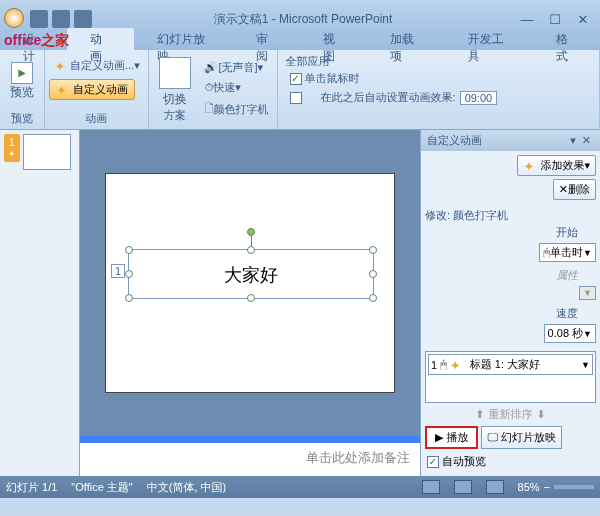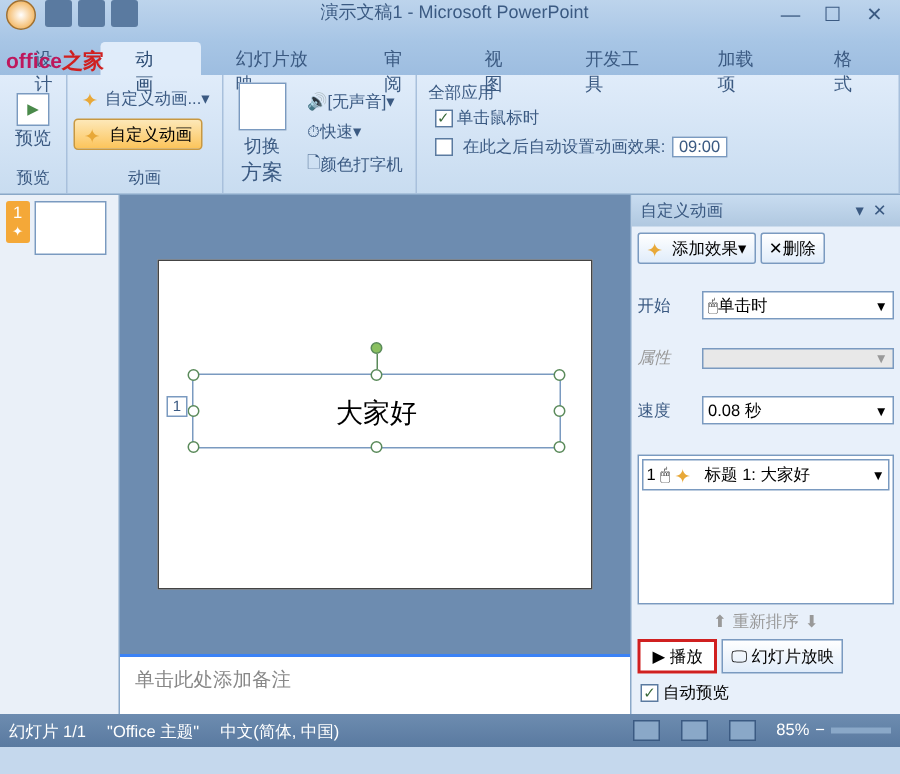--- a/index.html
+++ b/index.html
@@ -1,18 +1,18 @@
 <!DOCTYPE html>
 <html><head>
 <meta charset="utf-8">
 <style>
 * { margin: 0; padding: 0; box-sizing: border-box; font-family: "Microsoft YaHei", SimSun, sans-serif; }
 body { width: 600px; height: 516px; background: #c5d8ed; overflow: hidden; font-size: 12px; position: relative; }
 
-.titlebar { height: 28px; background: linear-gradient(#bdd4ec, #a7c5e5); display: flex; align-items: flex-start; padding: 0 4px; color: #3b5a82; }
+.titlebar { height: 28px; background: linear-gradient(#bdd4ec, #a7c5e5); display: flex; align-items: flex-end; padding: 0 4px; color: #3b5a82; }
 .titlebar .office-btn { width: 20px; height: 20px; border-radius: 50%; background: radial-gradient(#fff, #f0a030); border: 1px solid #a07030; margin-right: 4px; }
 .titlebar .qat-icon { width: 18px; height: 18px; margin: 0 2px; background: #5a7aa0; border-radius: 2px; }
 .titlebar .title { flex: 1; text-align: center; font-size: 12px; }
 .titlebar .win-btn { width: 26px; height: 18px; margin-left: 2px; display: flex; align-items: center; justify-content: center; color: #3b5a82; font-size: 13px; }
 
 .tabs { height: 22px; display: flex; background: linear-gradient(#a7c5e5, #9dbde0); color: #3b5a82; font-size: 12px; }
 .tab { padding: 3px 23px; cursor: pointer; }
 .tab.active { background: #e0ecfa; border-radius: 3px 3px 0 0; color: #2a4a72; }
 
 .ribbon { height: 80px; background: linear-gradient(#e0ecfa, #c8dcf0); display: flex; border-bottom: 1px solid #8aa8c8; }
@@ -44,28 +44,28 @@
 .textbox .handle { position: absolute; width: 8px; height: 8px; border: 1px solid #5a8a5a; border-radius: 50%; background: #fff; }
 .textbox .h-tl { left: -4px; top: -4px; } .textbox .h-t { left: 50%; top: -4px; margin-left: -4px; }
 .textbox .h-tr { right: -4px; top: -4px; } .textbox .h-l { left: -4px; top: 50%; margin-top: -4px; }
 .textbox .h-r { right: -4px; top: 50%; margin-top: -4px; } .textbox .h-bl { left: -4px; bottom: -4px; }
 .textbox .h-b { left: 50%; bottom: -4px; margin-left: -4px; } .textbox .h-br { right: -4px; bottom: -4px; }
 .textbox .rot { position: absolute; left: 50%; top: -22px; margin-left: -4px; width: 8px; height: 8px; border-radius: 50%; background: #8ac060; border: 1px solid #5a8a5a; }
 .textbox .rot-line { position: absolute; left: 50%; top: -14px; width: 1px; height: 10px; background: #5a8a5a; }
 .textbox .anim-tag { position: absolute; left: -18px; top: 14px; width: 14px; height: 14px; background: #fff; border: 1px solid #7a9ac0; font-size: 10px; text-align: center; line-height: 14px; color: #3b5a82; }
 .textbox-text { text-align: center; line-height: 50px; font-size: 18px; font-family: SimSun; }
 
-.notes-area { height: 40px; background: #fff; border-top: 2px solid #3b82f6; padding: 6px 10px; color: #888; font-size: 13px; }
+.notes-area { height: 40px; background: #fff; border-top: 7px solid #3b82f6; padding: 6px 10px; color: #888; font-size: 13px; text-align: right; }
 
 .task-pane { width: 180px; background: #e8f0fa; border-left: 1px solid #8aa8c8; display: flex; flex-direction: column; }
 .task-title { background: linear-gradient(#c8dcf0, #b0c8e0); padding: 3px 6px; display: flex; align-items: center; color: #3b5a82; font-size: 11px; }
 .task-title .spacer { flex: 1; }
 .task-title .arrow { padding: 0 3px; }
 .task-body { padding: 4px; flex: 1; display: flex; flex-direction: column; }
-.task-row { display: flex; align-items: center; margin-bottom: 18px; gap: 3px; }
+.task-row { display: flex; align-items: flex-end; margin-bottom: 6px; gap: 3px; flex-direction: column; }
 .task-btn { border: 1px solid #7a9ac0; background: linear-gradient(#fff, #e0ecfa); padding: 2px 5px; font-size: 11px; border-radius: 2px; display: flex; align-items: center; }
 .task-label { width: 40px; font-size: 11px; color: #3b5a82; }
 .task-label.disabled { color: #999; font-style: italic; }
 .task-select { flex: 1; border: 1px solid #7a9ac0; background: #fff; padding: 1px 3px; font-size: 11px; display: flex; align-items: center; }
 .task-select .sel-arrow { margin-left: auto; font-size: 9px; }
 .task-select.disabled { background: #e8e8e8; color: #999; }
 .effect-list { flex: 1; border: 1px solid #7a9ac0; background: #fff; margin: 2px 0; }
 .effect-item { border: 1px solid #7a9ac0; margin: 2px; padding: 2px; display: flex; align-items: center; font-size: 11px; gap: 3px; }
 .reorder { text-align: center; font-size: 11px; color: #999; padding: 2px; display: flex; align-items: center; justify-content: center; gap: 4px; }
 .play-row { display: flex; gap: 3px; padding: 2px 0; }
@@ -102,22 +102,22 @@
   <div class="win-btn">☐</div>
   <div class="win-btn">✕</div>
 </div>
 
 <div class="tabs">
   <div class="tab">设计</div>
   <div class="tab active">动画</div>
   <div class="tab">幻灯片放映</div>
   <div class="tab">审阅</div>
   <div class="tab">视图</div>
+  <div class="tab">加载项</div>
   <div class="tab">开发工具</div>
-  <div class="tab">加载项</div>
   <div class="tab">格式</div>
 </div>
 
 <div class="ribbon">
   <div class="ribbon-group">
     <div class="group-content">
       <div class="big-btn">
         <div class="play-icon"></div>
         <span>预览</span>
       </div>
@@ -135,39 +135,39 @@
         <span>自定义动画</span>
       </div>
     </div>
     <div class="group-label">动画</div>
   </div>
   <div class="ribbon-group">
     <div class="group-content">
       <div class="big-btn">
         <div class="icon-box"></div>
         <span>切换</span>
-        <span style="font-size:14px;">方案</span>
+        <span style="font-size:11px;">方案</span>
       </div>
       <div style="display:flex;flex-direction:column;gap:1px;padding-left:4px;">
         <div class="small-btn">🔊 <span>[无声音]</span> ▾</div>
         <div class="small-btn">⏱ <span>快速</span> ▾</div>
         <div class="small-btn">🗋 <span>颜色打字机</span></div>
       </div>
     </div>
   </div>
   <div class="ribbon-group" style="flex:1">
     <div class="group-content" style="flex-direction:column;align-items:flex-start;padding:2px 4px;">
       <div style="font-size:11px;color:#3b5a82;">全部应用</div>
       <div class="small-btn">
         <span class="checkbox">✓</span>
         <span style="margin-left:3px;">单击鼠标时</span>
       </div>
       <div class="small-btn">
         <span class="checkbox"></span>
-        <span style="margin-left:7px;">在此之后自动设置动画效果:</span>
+        <span style="margin-left:19px;">在此之后自动设置动画效果:</span>
         <span style="border:1px solid #7a9ac0;background:#fff;padding:0 4px;margin-left:4px;">09:00</span>
       </div>
     </div>
   </div>
 </div>
 
 <div class="workspace">
   <div class="slide-panel">
     <div class="slide-thumb-wrap">
       <div class="slide-num">
@@ -210,20 +210,21 @@
     <div class="task-body">
       <div class="task-row">
         <div class="task-btn">
           <span class="star-icon"></span>
           <span>添加效果</span> ▾
         </div>
         <div class="task-btn">
           ✕ <span>删除</span>
         </div>
       </div>
+      <div style="font-size:11px;color:#3b5a82;padding:2px 0;">修改: 颜色打字机</div>
       <div class="task-row">
         <div class="task-label">开始</div>
         <div class="task-select">🖱 <span>单击时</span><span class="sel-arrow">▼</span></div>
       </div>
       <div class="task-row">
         <div class="task-label disabled">属性</div>
         <div class="task-select disabled">
             <span class="sel-arrow">▼</span>
           </div>
       </div>

